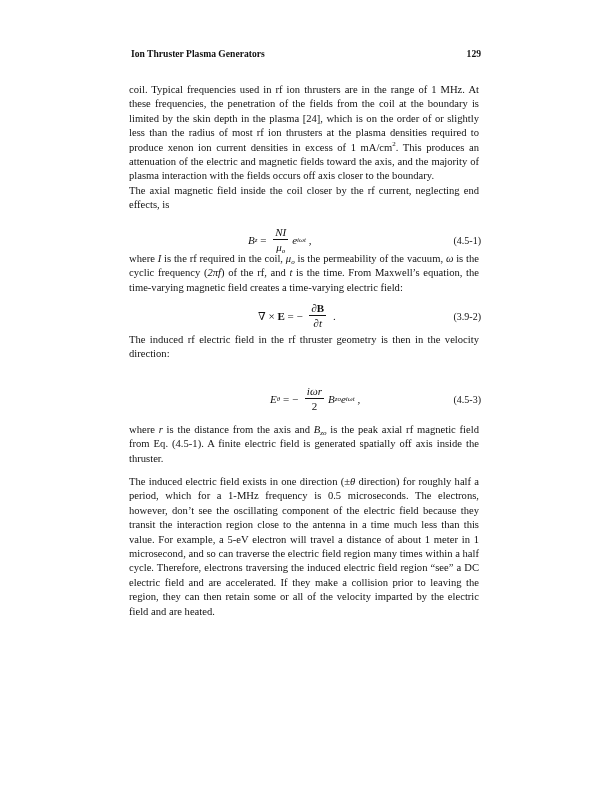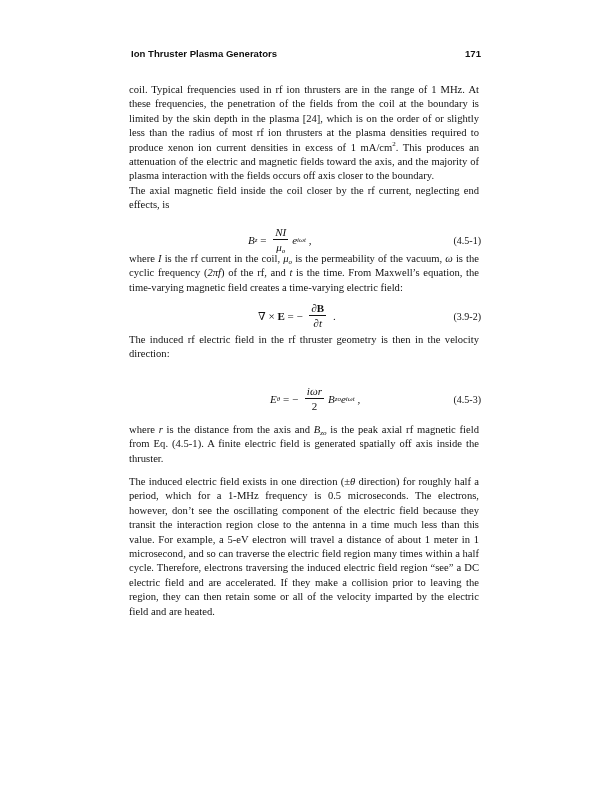--- a/index.html
+++ b/index.html
@@ -1,19 +1,19 @@
 <!DOCTYPE html>
 <html><head>
 <meta charset="utf-8">
 <style>
   html, body { margin: 0; padding: 0; background: #ffffff; }
   body { width: 612px; height: 792px; position: relative; overflow: hidden;
          font-family: "Liberation Serif", "DejaVu Serif", serif; color: #111; }
   .header { position: absolute; left: 131px; top: 46px; width: 350px; height: 14px;
-            font-family: Liberation Sans, sans-serif; font-weight: bold;
+            font-family: Liberation Serif, serif; font-weight: bold;
             font-size: 9.6px; display: flex; justify-content: space-between; align-items: center; }
   .body-text { position: absolute; left: 129px; width: 350px; font-size: 10.6px; line-height: 14.4px;
                text-align: justify; text-align-last: left; }
   .p1 { top: 83px; }
   .p2 { top: 184px; }
   .p3 { top: 252px; }
   .p4 { top: 333px; }
   .eq { position: absolute; left: 131px; width: 350px; height: 36px; font-size: 11px; }
   .eq .num { position: absolute; right: 0; top: 50%; transform: translateY(-50%); font-size: 10px; }
   .eq .expr { position: absolute; display: flex; align-items: center; top: 0; height: 100%; }
@@ -30,21 +30,21 @@
   .eq2 { top: 340px; }
   .eq2 .expr { left: 127px; }
   .eq3 { top: 381px; }
   .eq3 .expr { left: 139px; }
 </style>
 </head>
 <body>
 
 <div class="header">
   <span>Ion Thruster Plasma Generators</span>
-  <span>171</span>
+  <span>129</span>
 </div>
 
 <div class="body-text p1"><span>coil. Typical frequencies used in rf ion thrusters are in the range of 1 MHz. At these frequencies, the penetration of the fields from the coil at the boundary is limited by the skin depth in the plasma [24], which is on the order of or slightly less than the radius of most rf ion thrusters at the plasma densities required to produce xenon ion current densities in excess of 1 mA/cm</span><sup>2</sup><span>. This produces an attenuation of the electric and magnetic fields toward the axis, and the majority of plasma interaction with the fields occurs off axis closer to the boundary.</span></div>
 
 <div class="body-text p2">The axial magnetic field inside the coil closer by the rf current, neglecting end effects, is</div>
 
 <div class="eq eq1">
   <div class="expr">
     <i>B</i>
       <sub><i>z</i></sub>
@@ -54,21 +54,21 @@
       <span class="bot"><i>μ</i><sub><i>o</i></sub></span>
     </span>
     <i>e</i>
       <sup><i>iωt</i></sup>
     <span style="white-space:pre"> ,</span>
   </div>
   <span class="num">(4.5-1)</span>
 </div>
 
 <div class="body-text p3">
-  <span>where </span><i>I</i><span> is the rf current in the coil, </span><i>μ</i><sub><i>o</i></sub><span> is the permeability of the vacuum, </span><i>ω</i><span> is the cyclic frequency (</span><i>2πf</i><span>) of the rf, and </span><i>t</i><span> is the time. From Maxwell’s equation, the time-varying magnetic field creates a time-varying electric field:</span>
+  <span>where </span><i>I</i><span> is the rf required in the coil, </span><i>μ</i><sub><i>o</i></sub><span> is the permeability of the vacuum, </span><i>ω</i><span> is the cyclic frequency (</span><i>2πf</i><span>) of the rf, and </span><i>t</i><span> is the time. From Maxwell’s equation, the time-varying magnetic field creates a time-varying electric field:</span>
 </div>
 
 <div class="eq eq2" style="top:298px;">
   <div class="expr">
     <span style="white-space:pre">∇ × </span>
       <b>E</b>
     <span style="white-space:pre"> = − </span>
     <span class="frac">
       <span class="top upright"><i>∂</i><b>B</b></span>
       <span class="bot">∂t</span>

